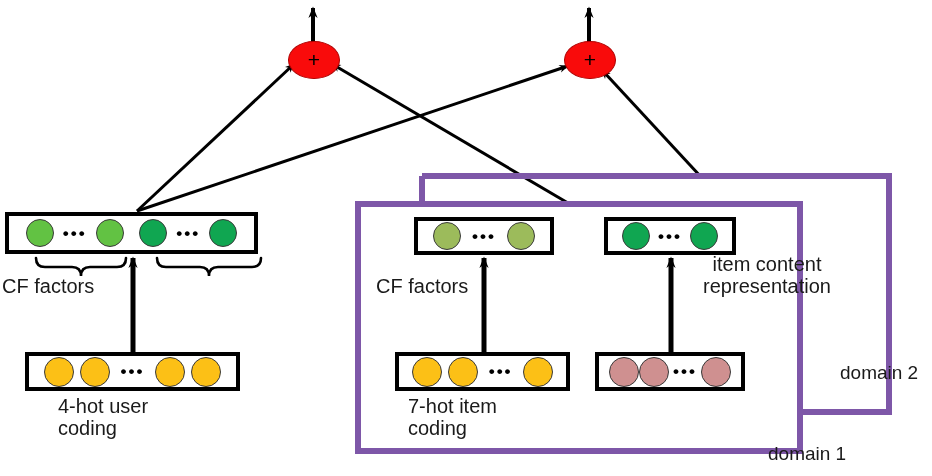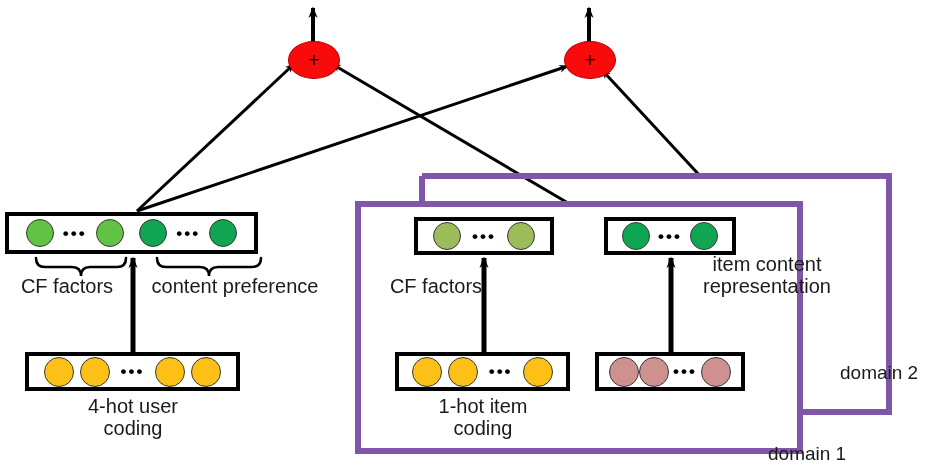--- a/index.html
+++ b/index.html
@@ -2,21 +2,21 @@
 <html><head>
 <meta charset="utf-8">
 <style>
   html,body{margin:0;padding:0;background:#ffffff;}
   body{font-family:"Liberation Sans", sans-serif;}
   #stage{position:relative;width:932px;height:476px;background:#ffffff;overflow:hidden;}
   #svg-layer{position:absolute;left:0;top:0;width:932px;height:476px;}
   .node-box{position:absolute;box-sizing:border-box;border:4px solid #000000;background:#ffffff;display:flex;align-items:center;justify-content:space-around;}
   .dot{border-radius:50%;border:1px solid #3a3a3a;box-sizing:border-box;}
   .ell{font-weight:bold;letter-spacing:2px;color:#000;line-height:1;}
-  .cap{position:absolute;color:#1a1a1a;font-size:20px;line-height:1.08;text-align:center;white-space:pre-line;}
+  .cap{position:absolute;color:#1a1a1a;font-size:20px;line-height:1.08;white-space:pre-line;}
   .dom-label{position:absolute;color:#1a1a1a;font-size:19px;text-align:right;}
   .plus-node{position:absolute;border-radius:50%;background:#f90b0b;border:1px solid #b00000;
              display:flex;align-items:center;justify-content:center;color:#000;font-size:21px;font-weight:500;}
 </style>
 </head>
 <body>
 
 <div id="stage">
 
   <svg id="svg-layer" viewBox="0 0 932 476">
@@ -102,25 +102,24 @@
   </div>
 
   <div class="node-box" style="left:595px;top:352px;width:150px;height:39px;padding:0 8px;">
     <span class="dot" style="width:30px;height:30px;background:#cf9090;"></span>
     <span class="dot" style="width:30px;height:30px;background:#cf9090;margin-left:-4px;"></span>
     <span class="ell" style="font-size:17px;">•••</span>
     <span class="dot" style="width:30px;height:30px;background:#cf9090;"></span>
   </div>
 
   <div class="cap" style="left:2px;top:276px;width:130px;">CF factors</div>
-  <div class="cap" style="left:140px;top:276px;width:190px;">content preference</div>
   <div class="cap" style="left:376px;top:276px;width:120px;">CF factors</div>
   <div class="cap" style="left:682px;top:254px;width:170px;text-align:center;">item content
 representation</div>
   <div class="cap" style="left:58px;top:396px;width:150px;">4-hot user
 coding</div>
-  <div class="cap" style="left:408px;top:396px;width:150px;">1-hot item
+  <div class="cap" style="left:408px;top:396px;width:150px;">7-hot item
 coding</div>
 
   <div class="dom-label" style="left:840px;top:362px;">domain 2</div>
   <div class="dom-label" style="left:768px;top:443px;">domain 1</div>
 
 </div>
 
 </body></html>

